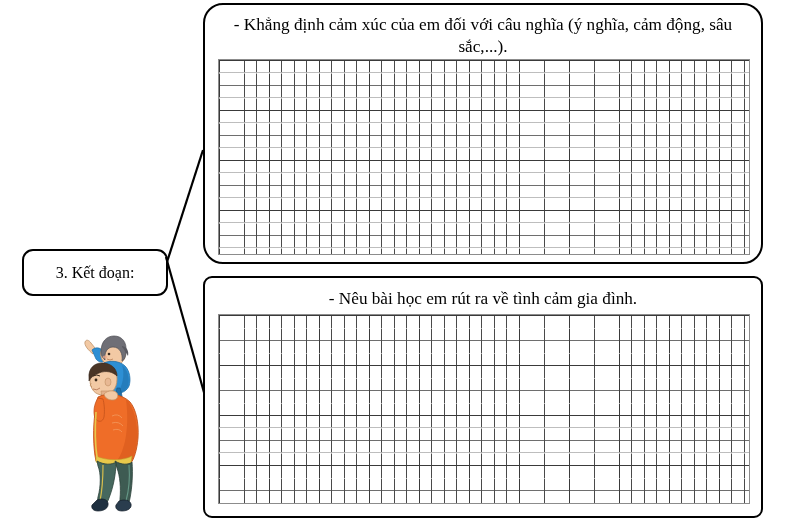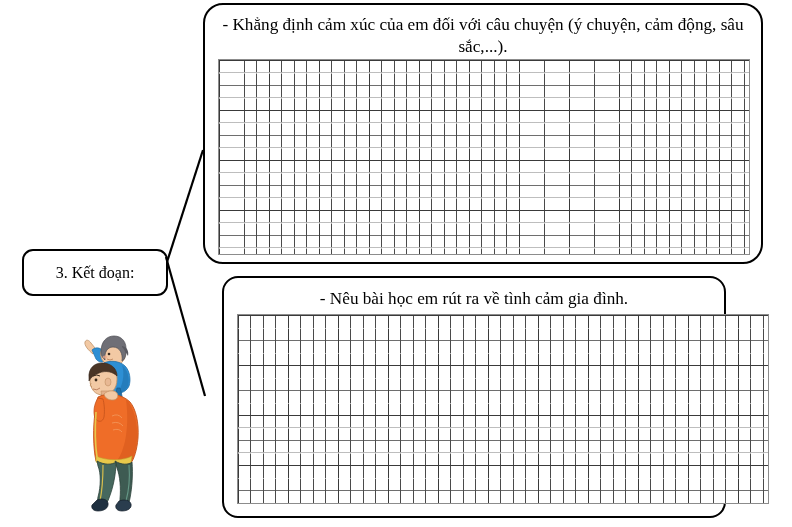--- a/index.html
+++ b/index.html
@@ -43,24 +43,23 @@
   #box-top {
     left: 203px;
     top: 3px;
     width: 560px;
     height: 261px;
     border-radius: 20px;
   }
   #box-bottom {
     left: 203px;
     top: 276px;
-    width: 504px;
+    width: 560px;
     height: 242px;
-    border-radius: 16px;
-    margin-left: 19px;
+    border-radius: 9px;
   }
 
   .box-prompt {
     position: absolute;
     left: 14px;
     right: 14px;
     top: 9px;
     text-align: center;
     font-size: 17.2px;
     line-height: 1.28;
@@ -152,21 +151,21 @@
 <div class="rbox" id="left-box">
   <span class="label">3. Kết đoạn:</span>
 </div>
 
 <svg id="connectors" viewBox="0 0 792 527" xmlns="http://www.w3.org/2000/svg">
   <path d="M 167 262 L 203 150" fill="none" stroke="#000000" stroke-width="2.2"></path>
   <path d="M 166 257 L 205 396" fill="none" stroke="#000000" stroke-width="2.2"></path>
 </svg>
 
 <div class="rbox" id="box-top">
-  <div class="box-prompt">- Khẳng định cảm xúc của em đối với câu chuyện (ý chuyện, cảm động, sâu sắc,...).</div>
+  <div class="box-prompt">- Khẳng định cảm xúc của em đối với câu nghĩa (ý nghĩa, cảm động, sâu sắc,...).</div>
   <div class="grid" id="grid-top"></div>
 </div>
 
 <div class="rbox" id="box-bottom">
   <div class="box-prompt">- Nêu bài học em rút ra về tình cảm gia đình.</div>
   <div class="grid" id="grid-bottom"></div>
 </div>
 
 <svg id="illustration" viewBox="0 0 102 186" xmlns="http://www.w3.org/2000/svg">
 

